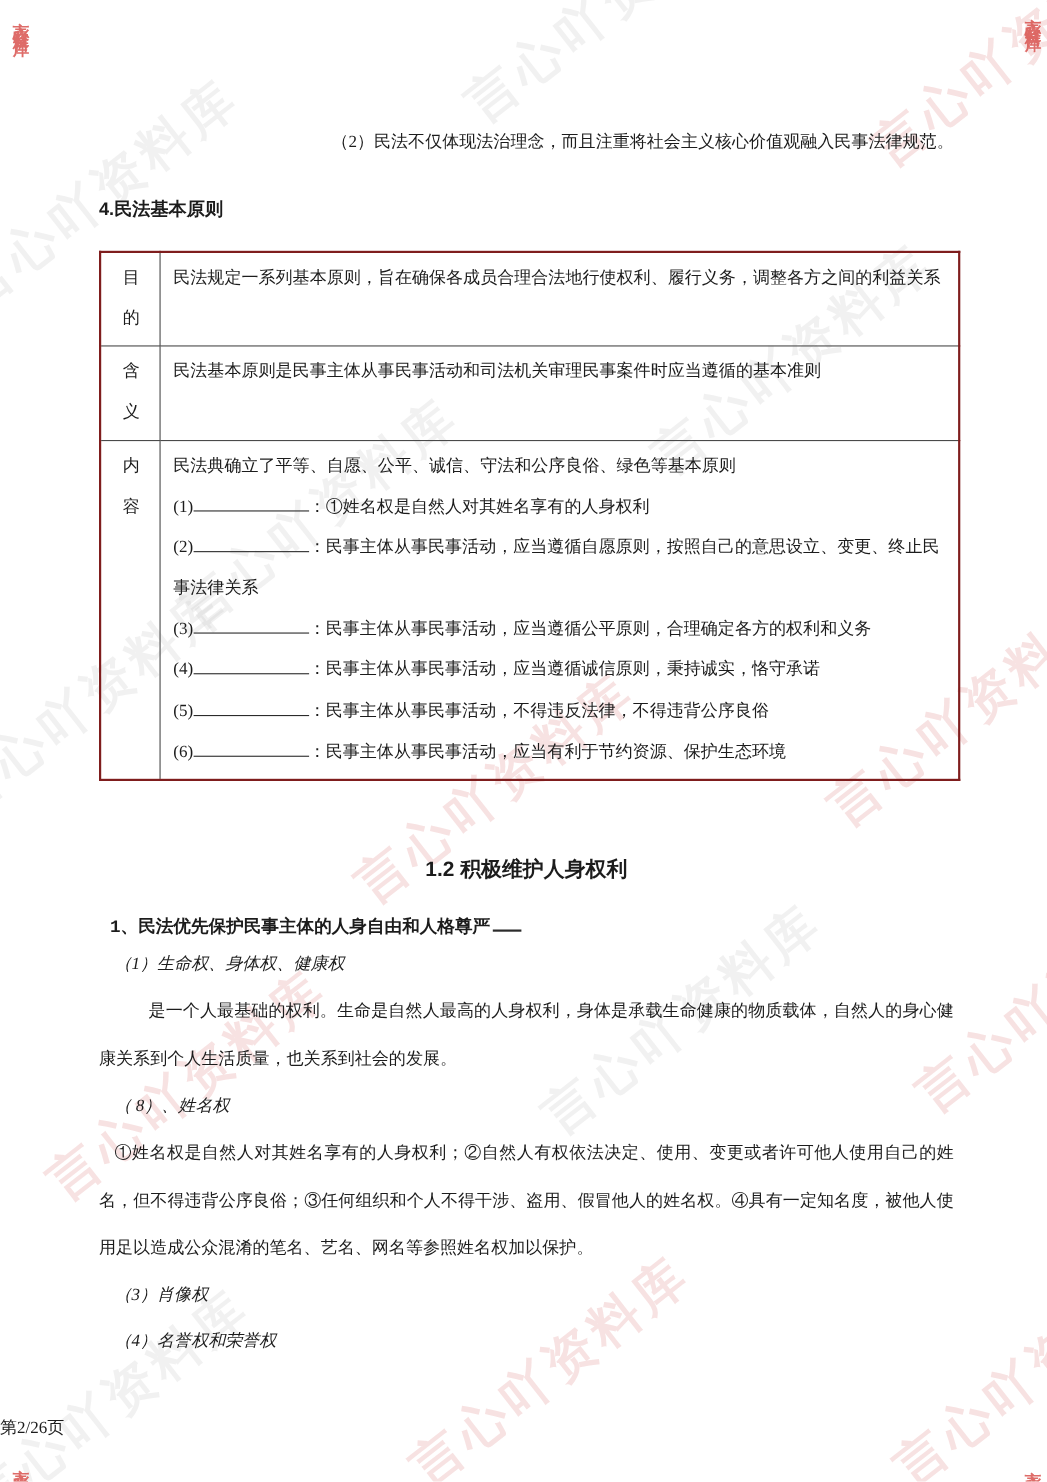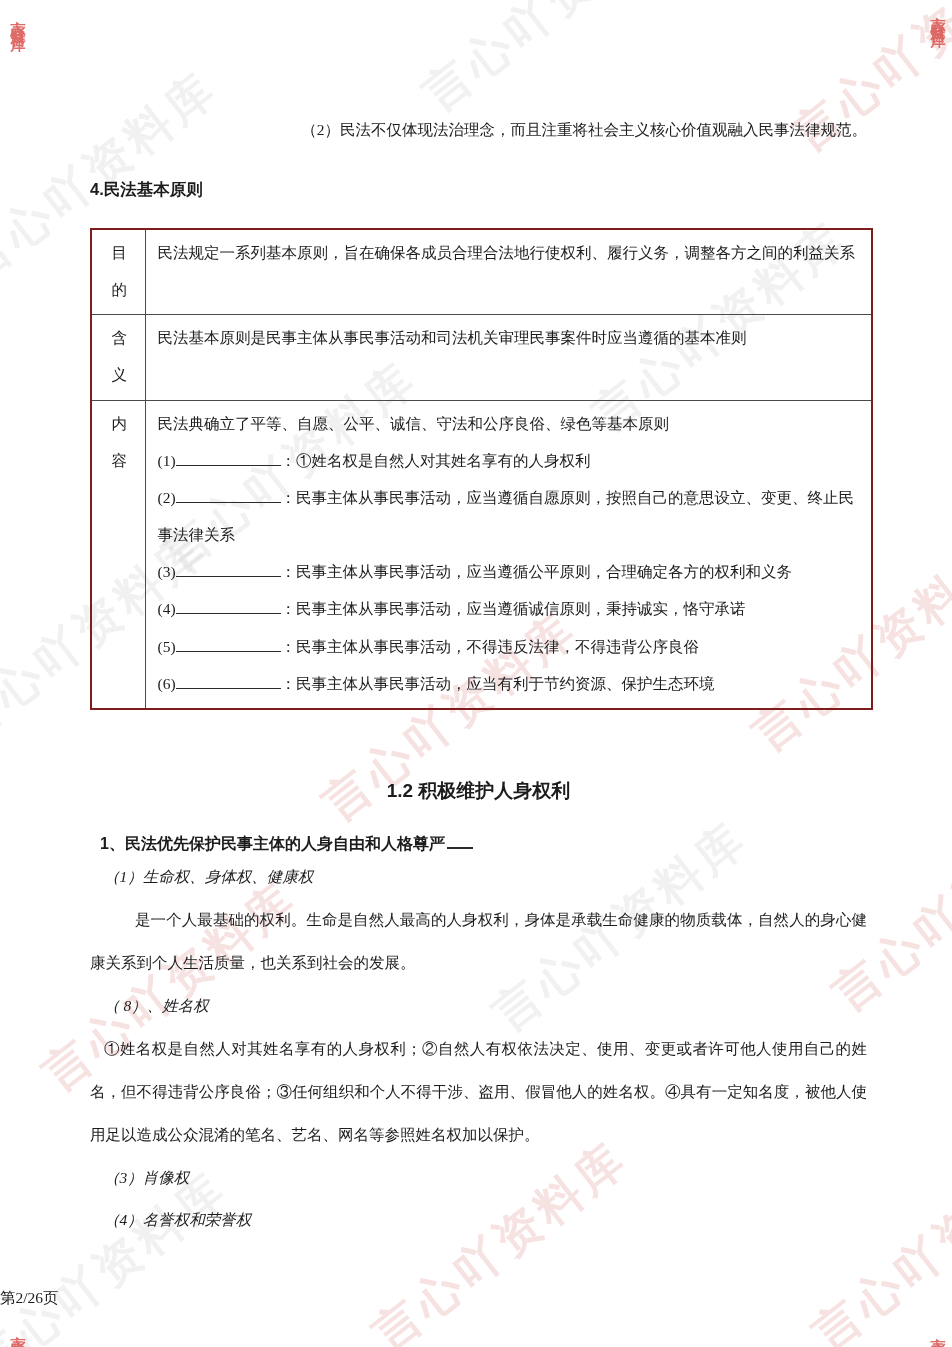--- a/index.html
+++ b/index.html
@@ -52,21 +52,21 @@
   }
   .blank-item   { width:105px; }
   .blank-person { width:74px;  margin:0 2px; }
   .blank-ident  { width:112px; margin:0 2px; }
   .sec12-title {
     margin-top:68px; text-align:center; font-weight:bold; font-size:19px;
     font-family:"Liberation Sans","DejaVu Sans",sans-serif; line-height:1.4;
   }
   .sec12-heading {
     margin-top:26px; padding-left:10px; font-weight:bold; font-size:16px;
-    font-family:Liberation Sans, sans-serif; line-height:1.6;
+    font-family:Liberation Mono, monospace; line-height:1.6;
   }
   .heading-tail { display:inline-block; width:26px; border-bottom:2px solid #2b2b2b; height:0.9em; margin-left:2px; }
   .rights-line { padding-left:22px; line-height:2.3; font-weight:bold; }
   .point { padding-left:14px; line-height:2.7;font-style:italic; }
   .para  { line-height:2.8; text-align:justify; }
   .indent-3 { text-indent:45px; }
   .indent-1 { text-indent:14px; }
   .footer {
     position:absolute; bottom:38px; left:0; width:100%;
     text-align:left; font-size:15.5px; z-index:1;

